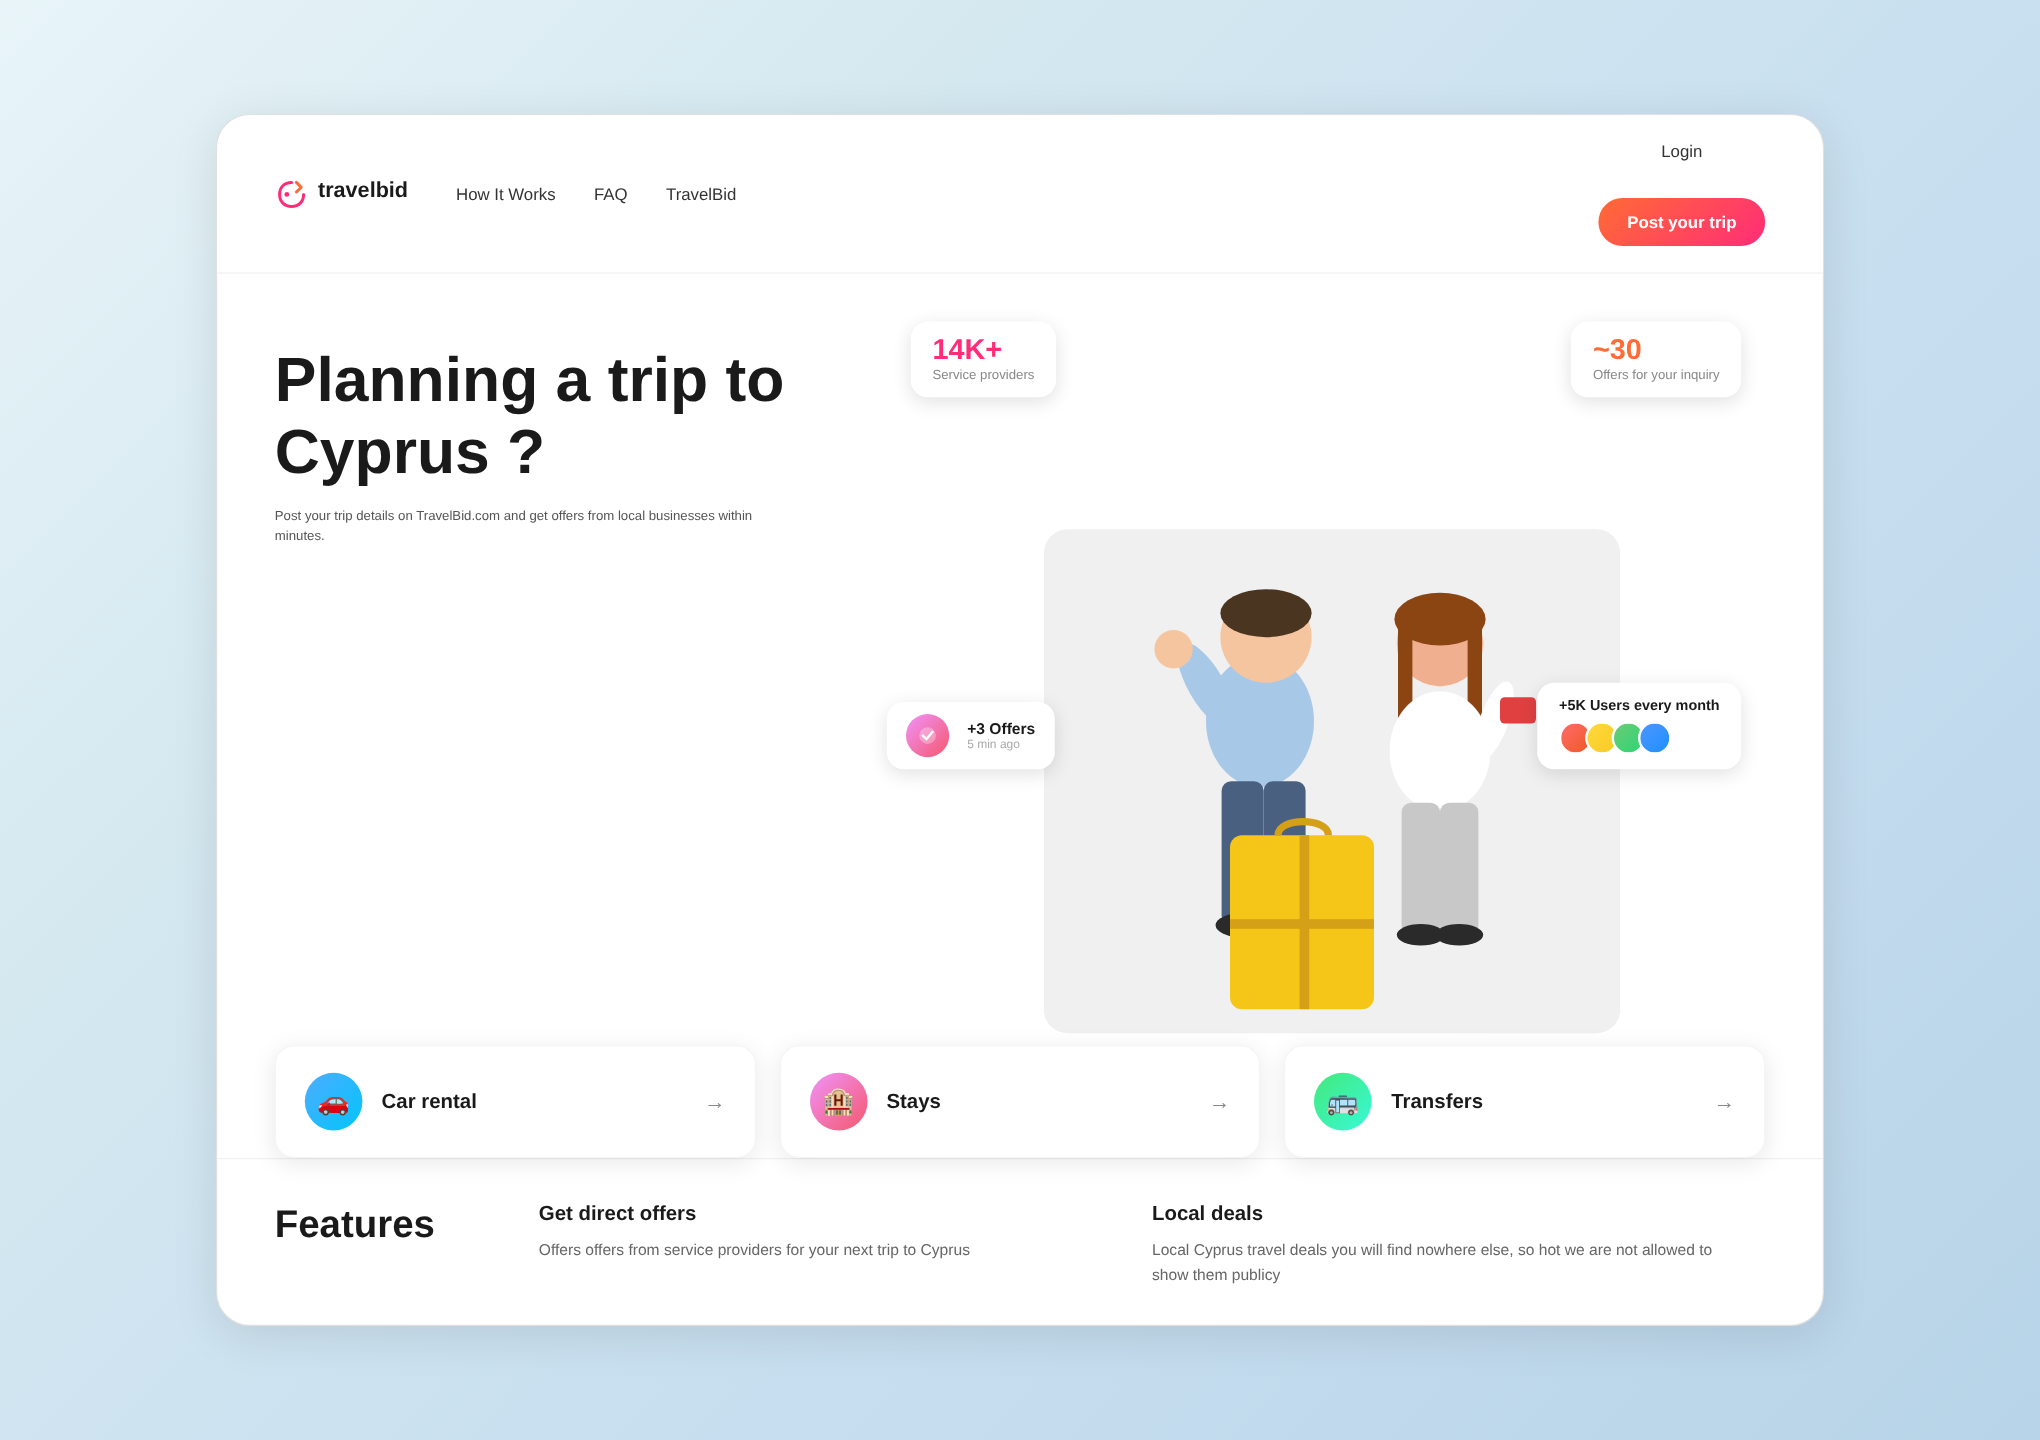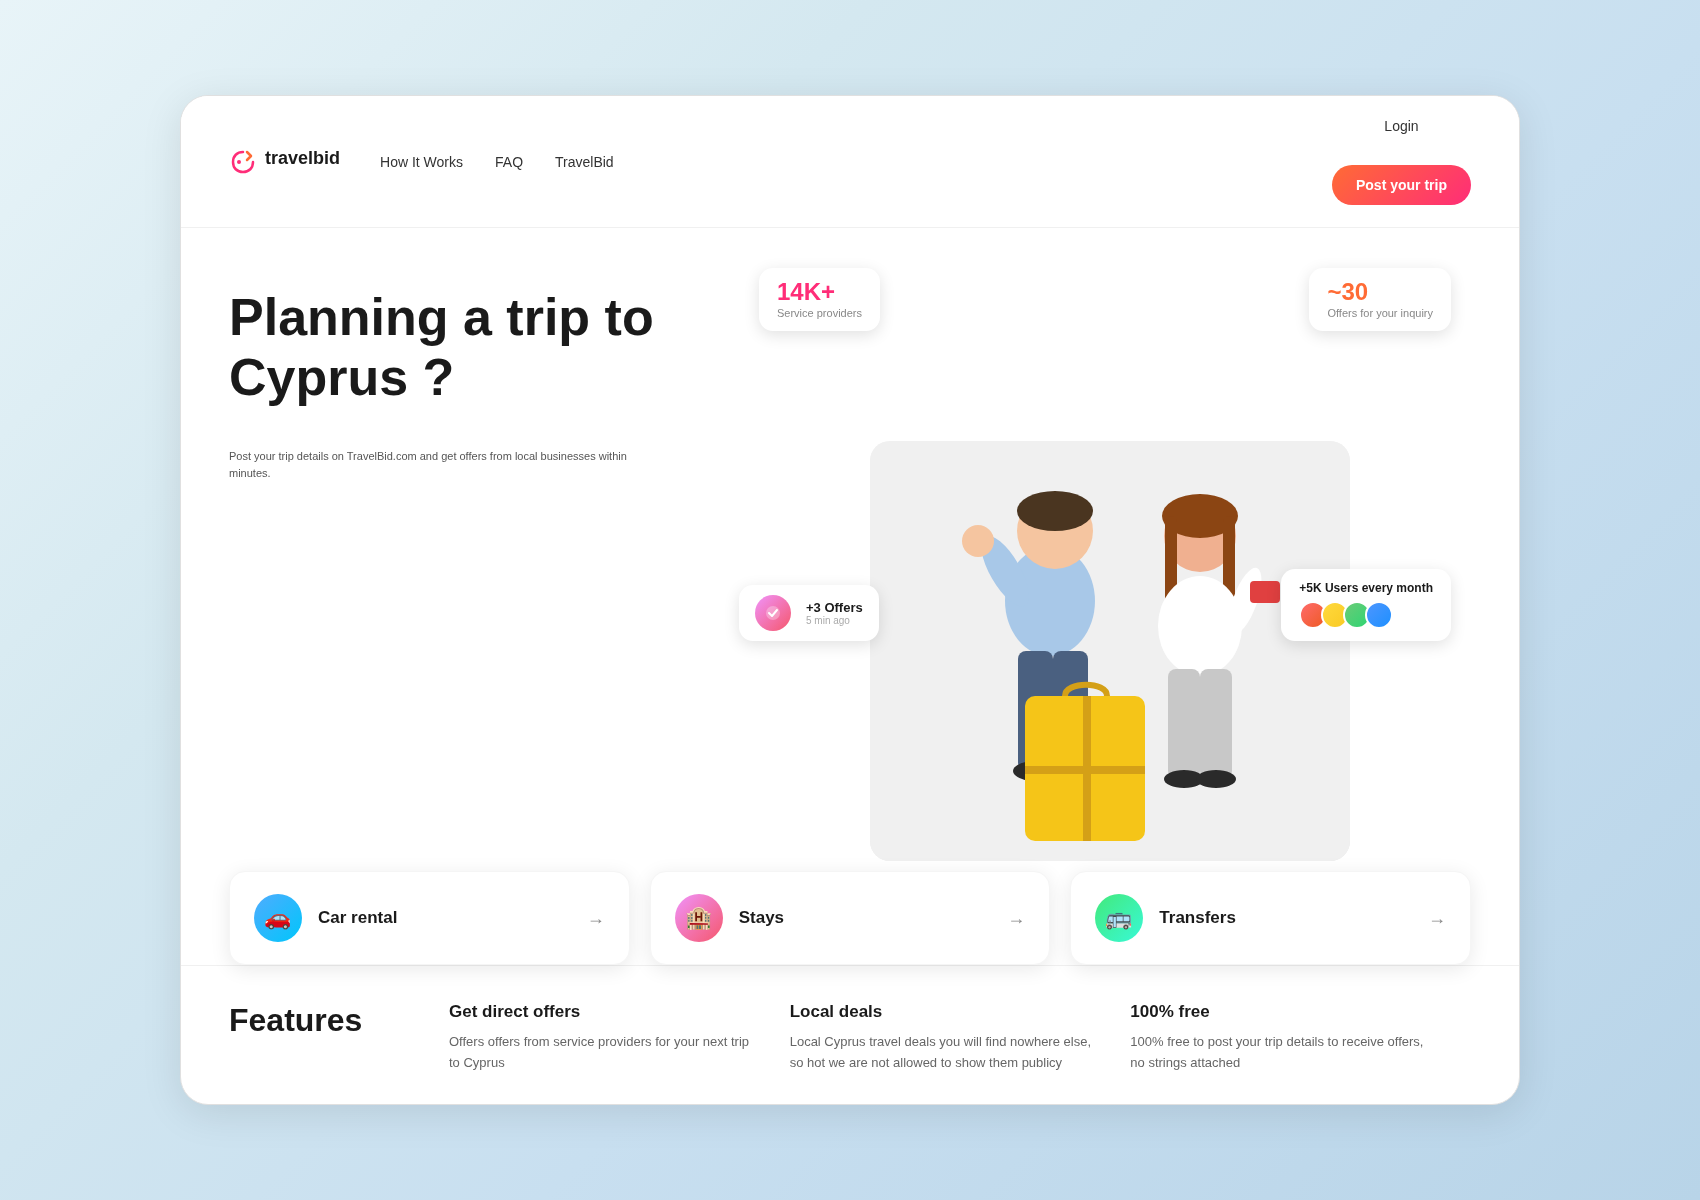--- a/index.html
+++ b/index.html
@@ -99,21 +99,21 @@
       display: flex;
       flex-direction: column;
       justify-content: flex-start;
       padding-top: 30px;
     }
     .hero-title {
       font-size: 52px;
       font-weight: 800;
       color: #1a1a1a;
       line-height: 1.15;
-      margin-bottom: 40px;
+      margin-bottom: 14px;
     }
     .hero-subtitle {
       font-size: 11px;
       color: #555;
       line-height: 1.6;
       max-width: 400px;
       margin-bottom: 36px;
     }
     .service-card {
       flex: 1;
@@ -464,19 +464,15 @@
       <h2 class="features-title">Features</h2>
     </div>
     <div class="feature-item">
       <div class="feature-title">Get direct offers</div>
       <div class="feature-desc">Offers offers from service providers for your next trip to Cyprus</div>
     </div>
     <div class="feature-item">
       <div class="feature-title">Local deals</div>
       <div class="feature-desc">Local Cyprus travel deals you will find nowhere else, so hot we are not allowed to show them publicy</div>
     </div>
-    <div class="feature-item">
-      <div class="feature-title">100% free</div>
-      <div class="feature-desc">100% free to post your trip details to receive offers, no strings attached</div>
-    </div>
   </div>
 
 </div>
 
 </body></html>

